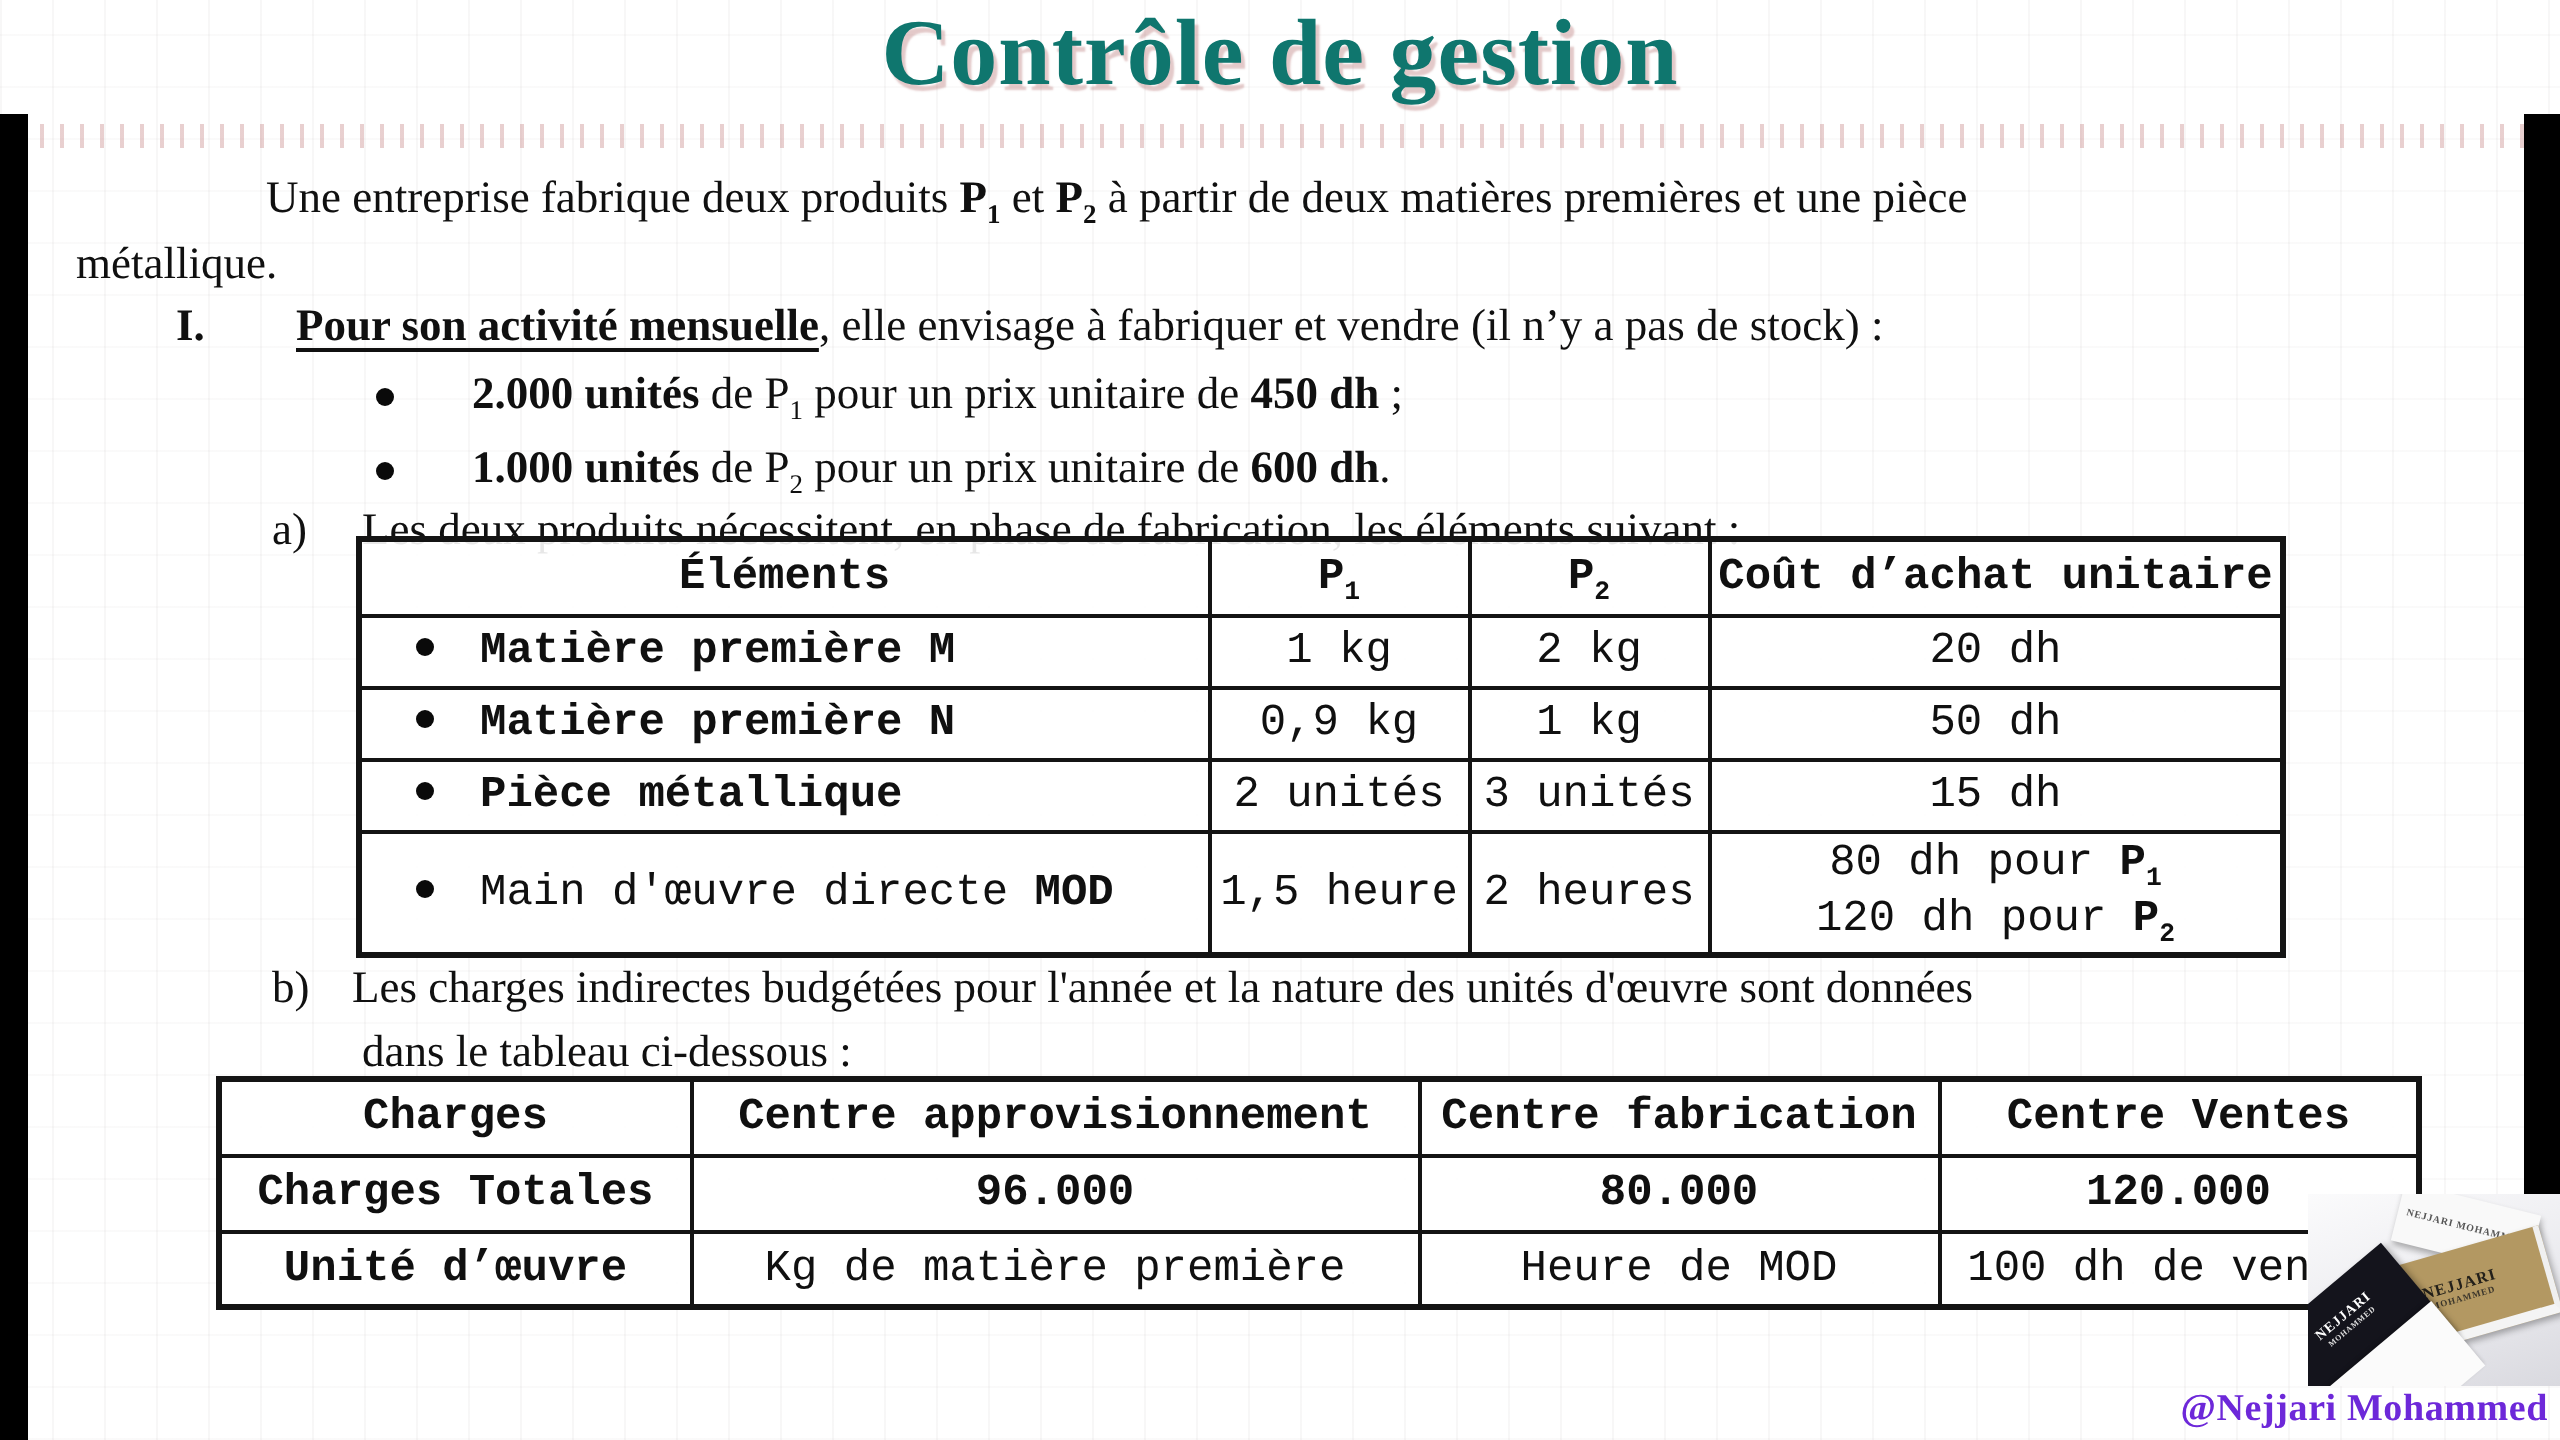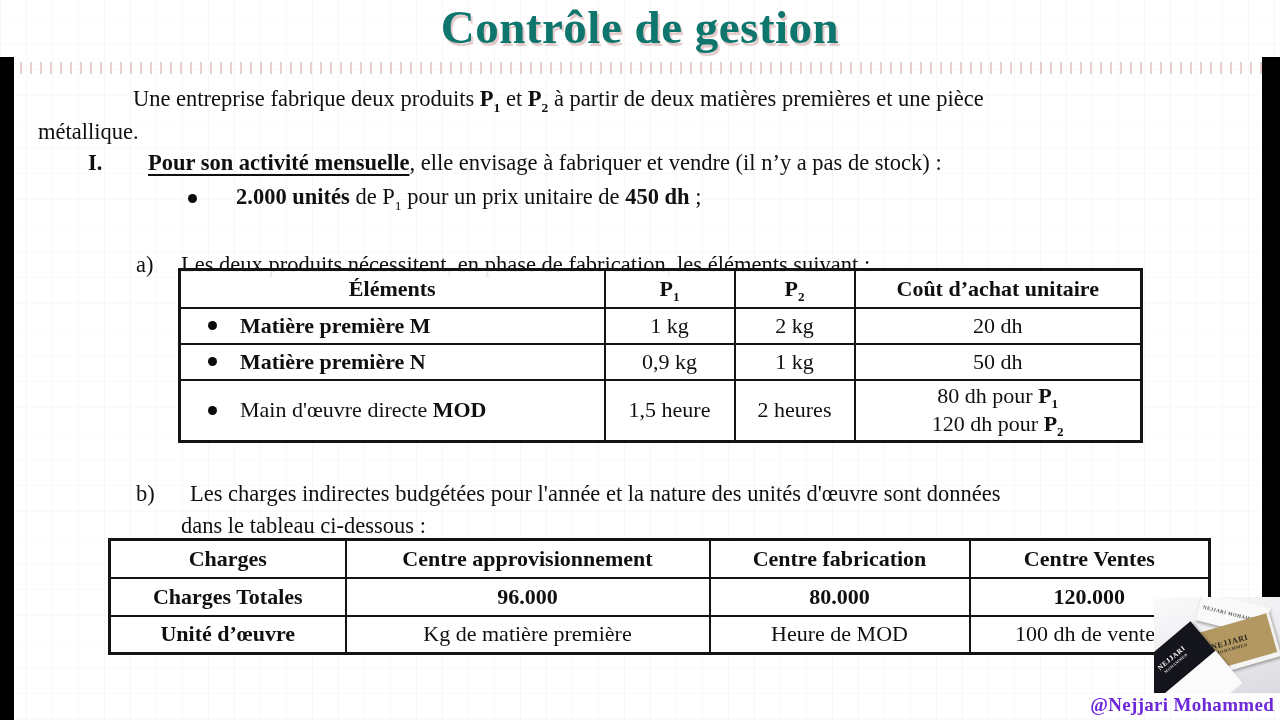--- a/index.html
+++ b/index.html
@@ -18,21 +18,21 @@
   .bar-left{left:0;top:57px;width:14px;height:663px;}
   .bar-right{left:1262px;top:57px;width:18px;height:634px;}
 
   .line{position:absolute;font-size:22.5px;white-space:nowrap;}
   b{font-weight:bold;}
   .ul{text-decoration:underline;text-decoration-thickness:2px;text-underline-offset:4px;margin-top:20px;}
   sub{font-size:0.6em;line-height:0;}
   .bdot{display:inline-block;width:9px;height:9px;border-radius:50%;background:#0a0a0a;
         margin-right:39px;vertical-align:middle;}
 
-  table{position:absolute;border-collapse:collapse;table-layout:fixed;background:rgba(255,255,255,0.9);}
+  table{position:absolute;border-collapse:collapse;table-layout:fixed;background:rgba(255,255,255,0.9);font-family:Liberation Mono, monospace;}
   .tbl{border:3px solid #141414;}
   td{border:2px solid #141414;font-size:22px;text-align:center;vertical-align:middle;padding:0;}
   .lbl-cell{text-align:left;}
   .cell-dot{display:inline-block;width:9px;height:9px;border-radius:50%;background:#0a0a0a;
         margin:0 23px 3px 27px;vertical-align:middle;}
   .t1{left:178px;top:268px;width:962px;}
   .t1 .hr{height:38px;} .t1 .rr{height:36px;} .t1 .mr{height:62px;}
   .t2{left:64px;top:538px;width:1100px;margin-left:44px;}
   .t2 tr{height:38px;}
   .two-line{line-height:1.3;}
@@ -74,20 +74,23 @@
   <div class="line" style="left:38px;top:119px;">métallique.</div>
 
   <div class="line" style="left:88px;top:150px;"><b>I.</b></div>
   <div class="line" style="left:148px;top:150px;">
     <b class="ul">Pour son activité mensuelle</b><span>, elle envisage à fabriquer et vendre (il n’y a pas de stock) :</span>
   </div>
 
   <div class="line" style="left:188px;top:184px;">
     <span class="bdot"></span><b>2.000 unités</b><span> de P</span><sub>1</sub><span> pour un prix unitaire de </span><b>450 dh</b><span> ;</span>
   </div>
+  <div class="line" style="left:188px;top:221px;">
+    <span class="bdot"></span><b>1.000 unités</b><span> de P</span><sub>2</sub><span> pour un prix unitaire de </span><b>600 dh</b><span>.</span>
+  </div>
 
   <div class="line" style="left:136px;top:252px;">a)</div>
   <div class="line" style="left:181px;top:252px;">Les deux produits nécessitent, en phase de fabrication, les éléments suivant :</div>
 
   <table class="tbl t1">
     <colgroup>
         <col style="width:425px">
         <col style="width:130px">
         <col style="width:120px">
         <col style="width:287px">
@@ -104,36 +107,42 @@
       <td>1 kg</td>
       <td>2 kg</td>
       <td>20 dh</td>
     </tr>
     <tr class="rr">
       <td class="lbl-cell"><span class="cell-dot"></span><b>Matière première N</b></td>
       <td>0,9 kg</td>
       <td>1 kg</td>
       <td>50 dh</td>
     </tr>
+    <tr class="rr">
+      <td class="lbl-cell"><span class="cell-dot"></span><b>Pièce métallique</b></td>
+      <td>2 unités</td>
+      <td>3 unités</td>
+      <td>15 dh</td>
+    </tr>
     <tr class="mr">
       <td class="lbl-cell"><span class="cell-dot"></span><span>Main d'œuvre directe </span><b>MOD</b></td>
       <td>1,5 heure</td>
       <td>2 heures</td>
       <td>
         <div class="two-line">
           <div><span>80 dh pour </span><b><span>P</span><sub>1</sub></b></div>
           <div><span>120 dh pour </span><b><span>P</span><sub>2</sub></b></div>
         </div>
       </td>
     </tr>
   </tbody>
     </table>
 
   <div class="line" style="left:136px;top:481px;">b)</div>
-  <div class="line" style="left:190px;top:481px;">Les charges indirectes budgétées pour l'année et la nature des unités d'œuvre sont données</div>
+  <div class="line" style="left:176px;top:481px;">Les charges indirectes budgétées pour l'année et la nature des unités d'œuvre sont données</div>
   <div class="line" style="left:181px;top:513px;">dans le tableau ci-dessous :</div>
 
   <table class="tbl t2">
     <colgroup>
         <col style="width:236px">
         <col style="width:364px">
         <col style="width:260px">
         <col style="width:240px">
       </colgroup>
     <tbody>

